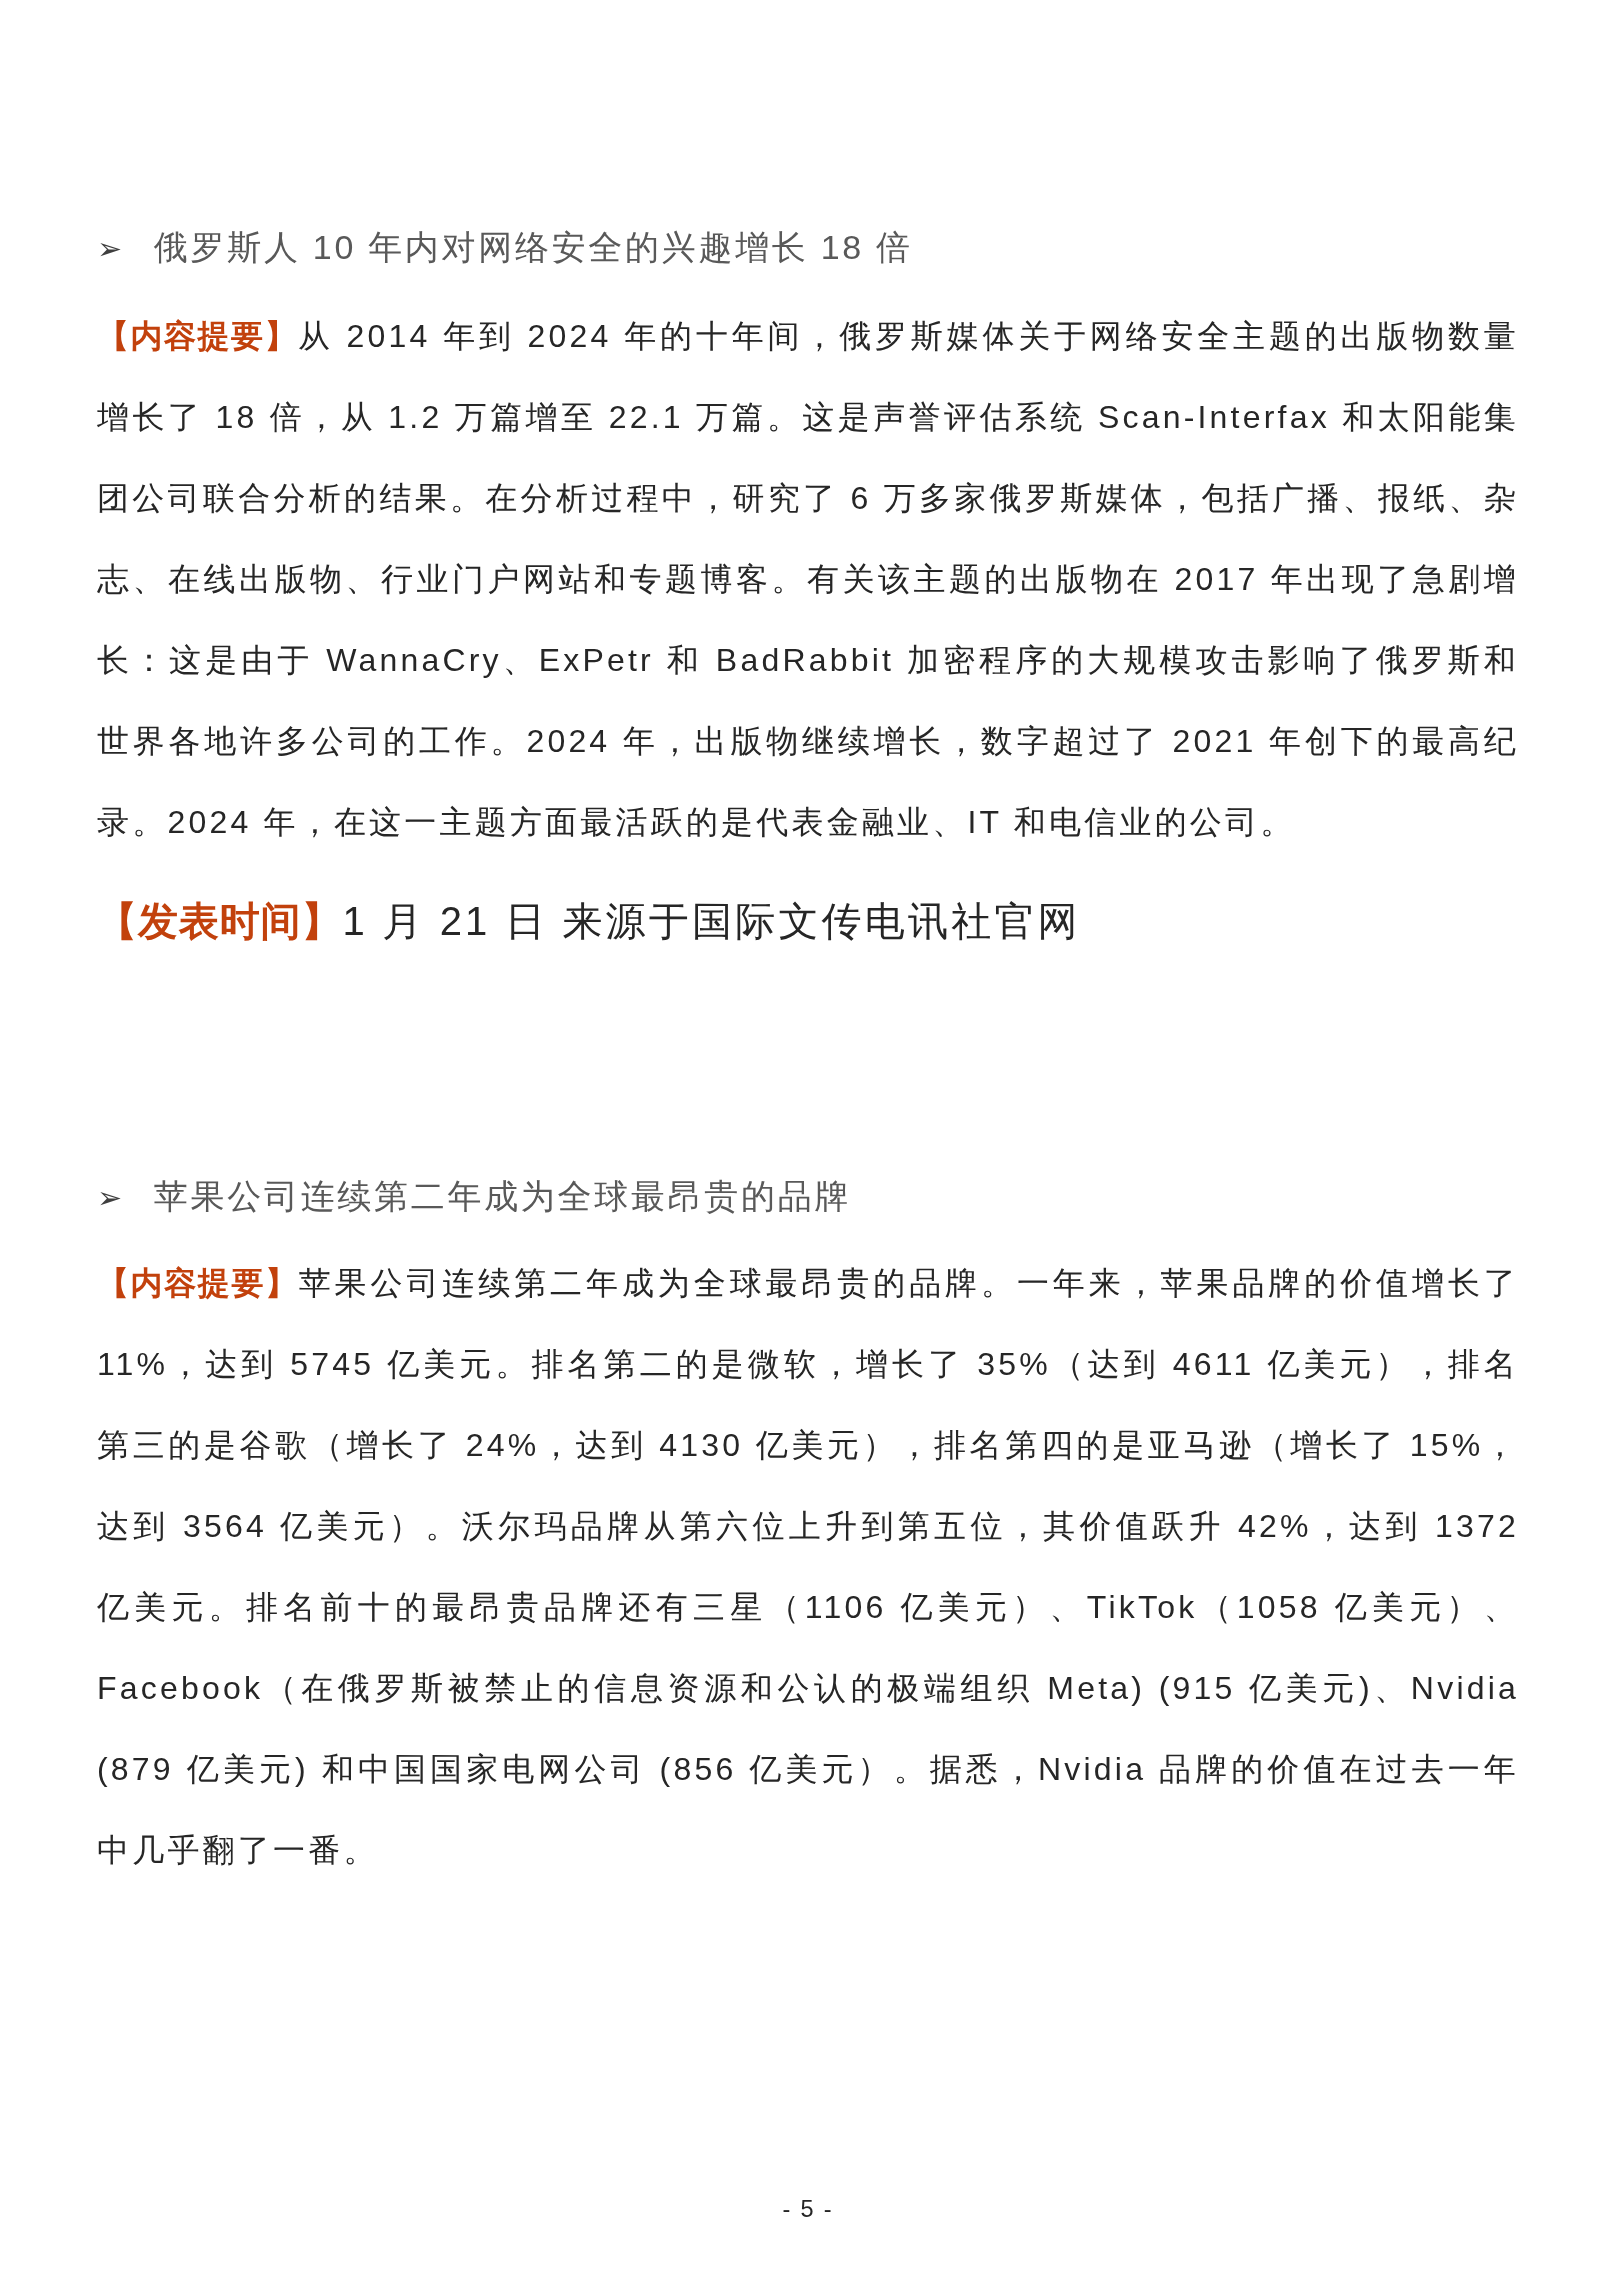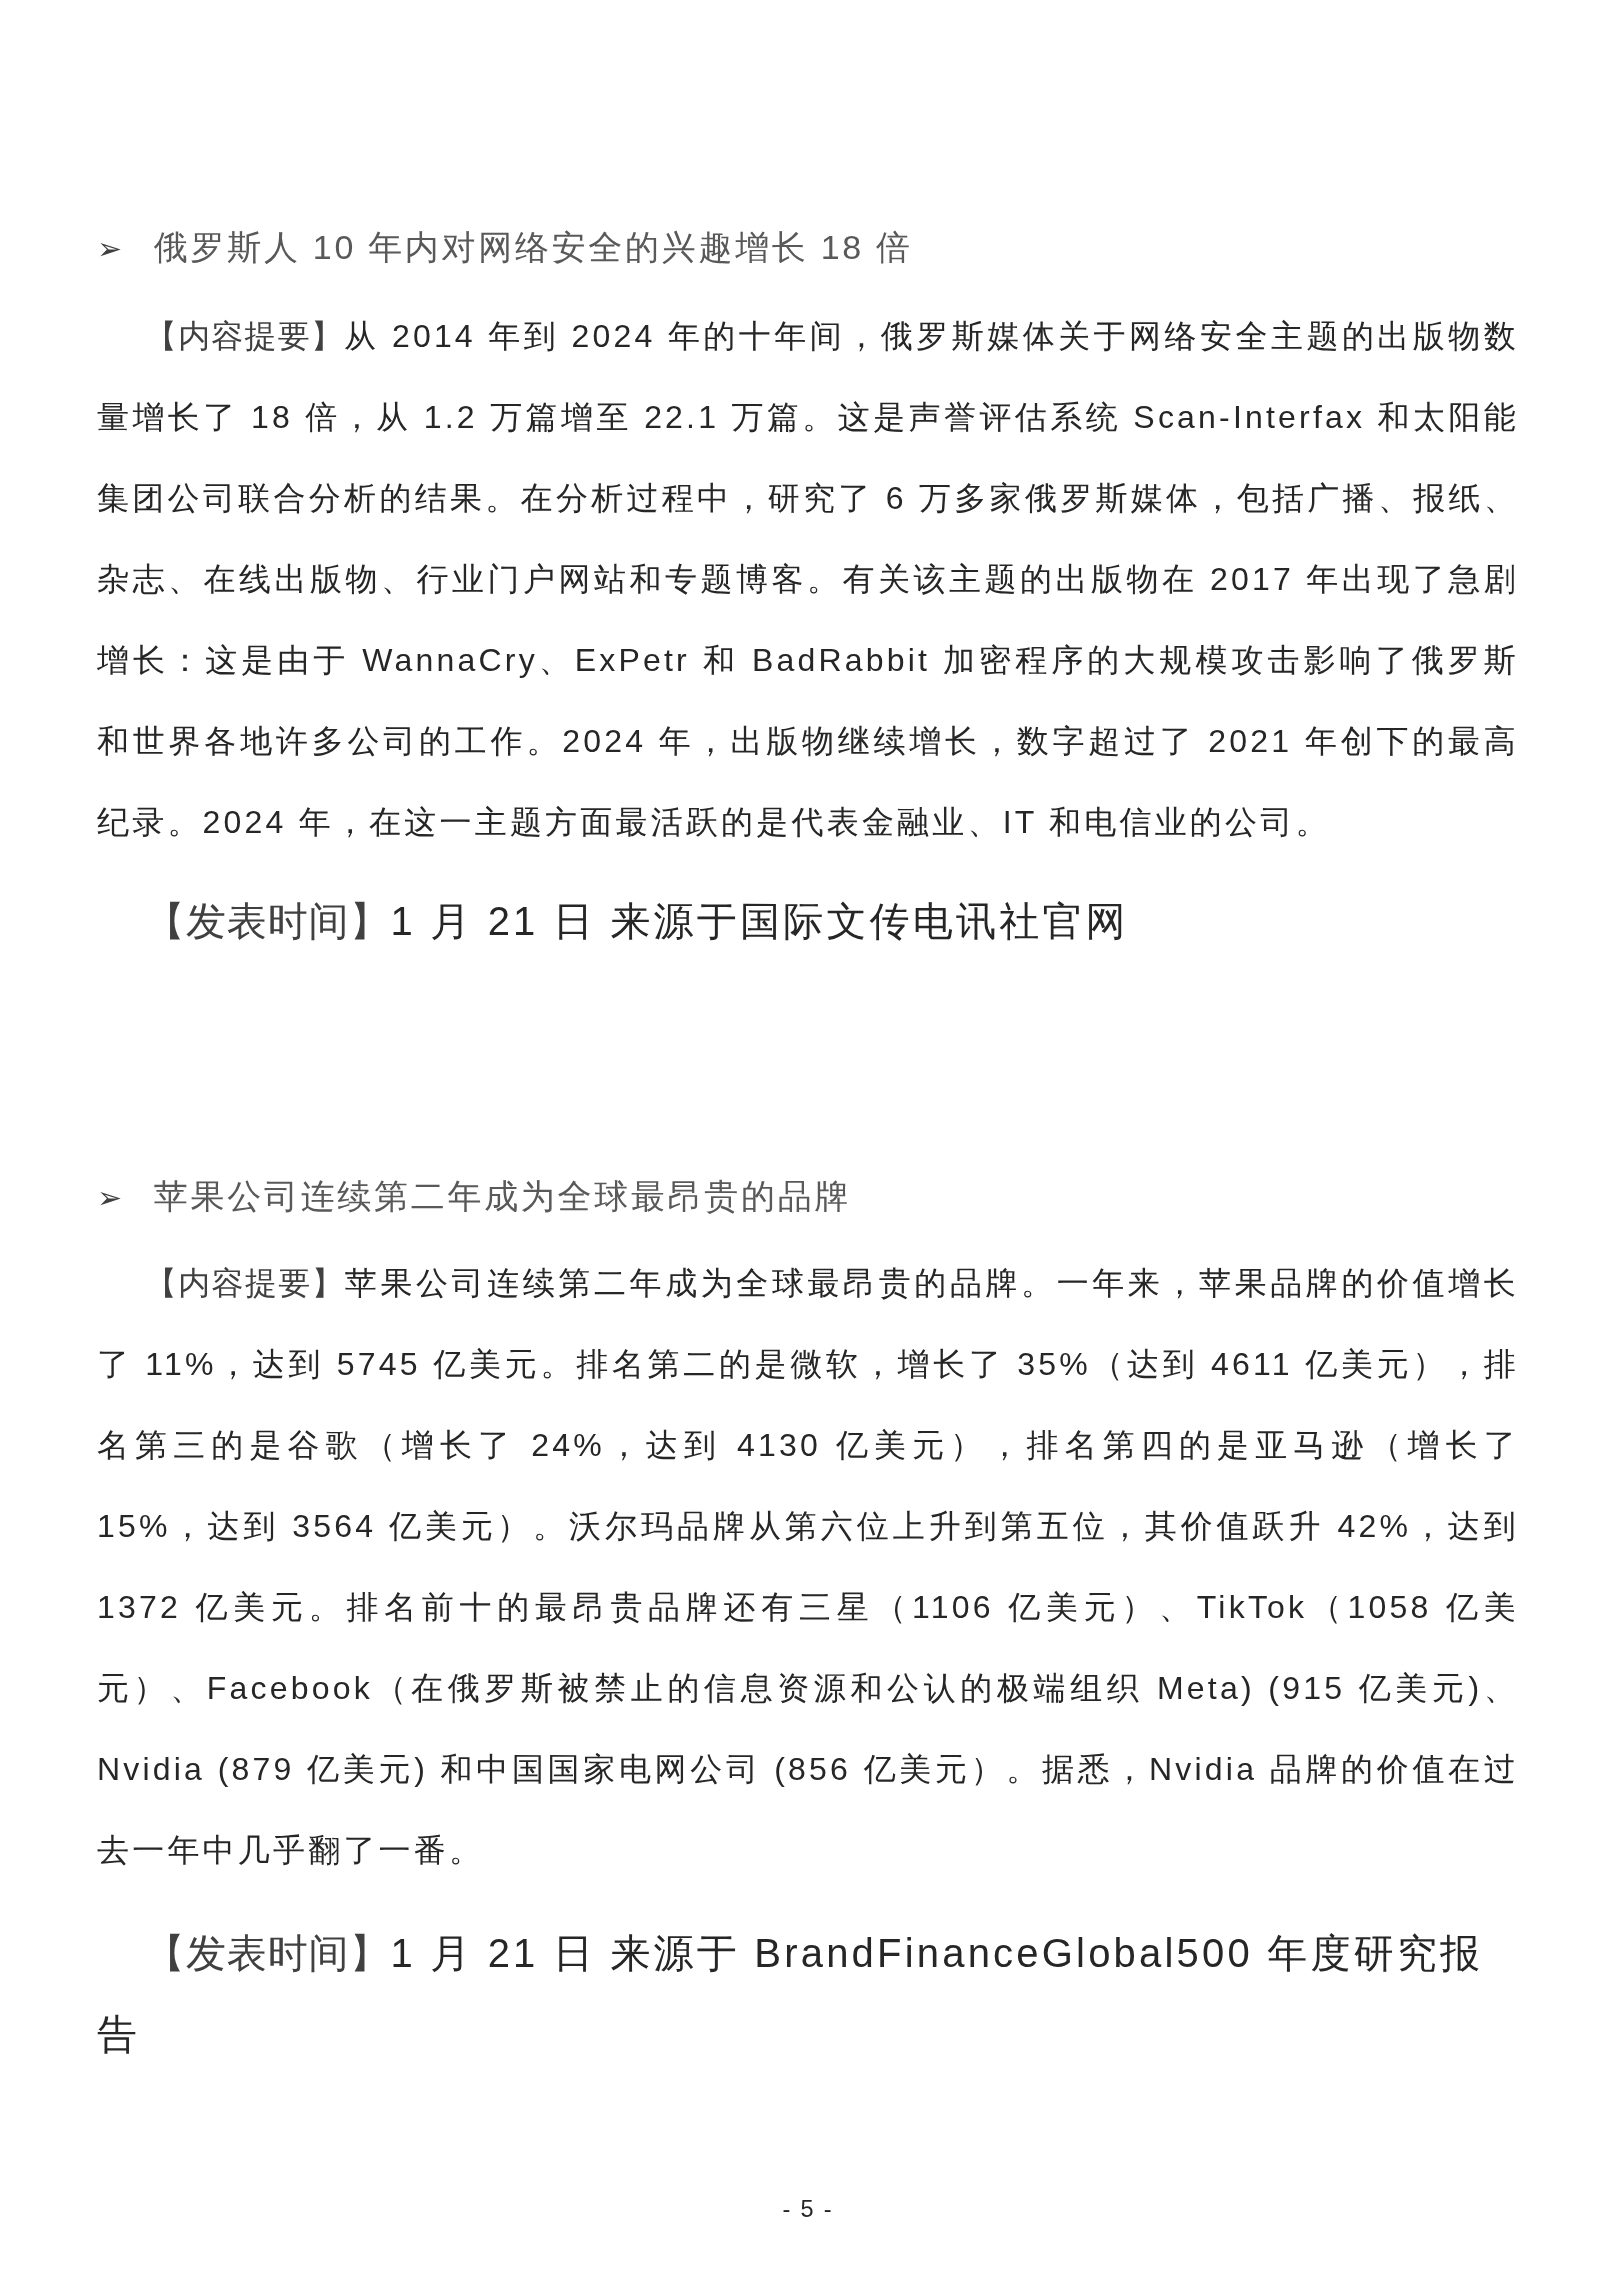--- a/index.html
+++ b/index.html
@@ -38,24 +38,23 @@
   }
   .body-para {
     margin: 7.2px 0 0 0;
     font-size: 32px;
     line-height: 81px;
     letter-spacing: 3.2px;
     color: var(--body-color);
     text-align: justify;
   }
   .body-para .label, .date-line .label {
-    font-weight: normal;
-    color: #404040;
+    font-weight: bold;
+    color: #c2410c;
     letter-spacing: 0.9px;
-    margin-left: 48px;
   }
   .date-line {
     margin: 18px 0 0 0;
     font-size: 40px;
     line-height: 81px;
     letter-spacing: 3.2px;
     color: var(--body-color);
   }
   .section-2 .section-heading { margin-top: 194px; }
   .section-2 .body-para { margin-top: 4.5px; }
@@ -85,20 +84,19 @@
       <p class="body-para"><span class="label">【内容提要】</span><span>从 2014 年到 2024 年的十年间，俄罗斯媒体关于网络安全主题的出版物数量增长了 18 倍，从 1.2 万篇增至 22.1 万篇。这是声誉评估系统 Scan-Interfax 和太阳能集团公司联合分析的结果。在分析过程中，研究了 6 万多家俄罗斯媒体，包括广播、报纸、杂志、在线出版物、行业门户网站和专题博客。有关该主题的出版物在 2017 年出现了急剧增长：这是由于 WannaCry、ExPetr 和 BadRabbit 加密程序的大规模攻击影响了俄罗斯和世界各地许多公司的工作。2024 年，出版物继续增长，数字超过了 2021 年创下的最高纪录。2024 年，在这一主题方面最活跃的是代表金融业、IT 和电信业的公司。</span></p>
       <p class="date-line"><span class="label">【发表时间】</span><span>1 月 21 日 来源于国际文传电讯社官网</span></p>
     </section>
 
     <section class="section-2">
       <div class="section-heading">
         <span class="bullet">➢</span>
         <span class="heading-text">苹果公司连续第二年成为全球最昂贵的品牌</span>
       </div>
       <p class="body-para"><span class="label">【内容提要】</span><span>苹果公司连续第二年成为全球最昂贵的品牌。一年来，苹果品牌的价值增长了 11%，达到 5745 亿美元。排名第二的是微软，增长了 35%（达到 4611 亿美元），排名第三的是谷歌（增长了 24%，达到 4130 亿美元），排名第四的是亚马逊（增长了 15%，达到 3564 亿美元）。沃尔玛品牌从第六位上升到第五位，其价值跃升 42%，达到 1372 亿美元。排名前十的最昂贵品牌还有三星（1106 亿美元）、TikTok（1058 亿美元）、Facebook（在俄罗斯被禁止的信息资源和公认的极端组织 Meta) (915 亿美元)、Nvidia (879 亿美元) 和中国国家电网公司 (856 亿美元）。据悉，Nvidia 品牌的价值在过去一年中几乎翻了一番。</span></p>
-      <p class="date-line"><span class="label">【发表时间】</span><span>1 月 21 日 来源于 BrandFinanceGlobal500 年度研究报告</span></p>
     </section>
 
   </div>
 
   <div class="page-footer">- 5 -</div>
 </div>
 
 
 </body></html>

